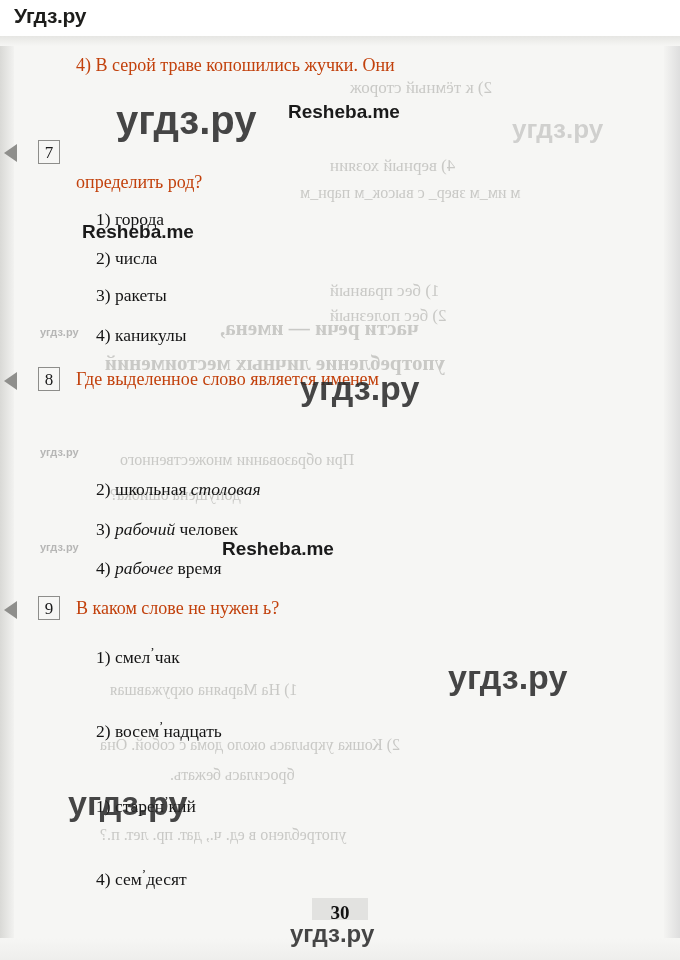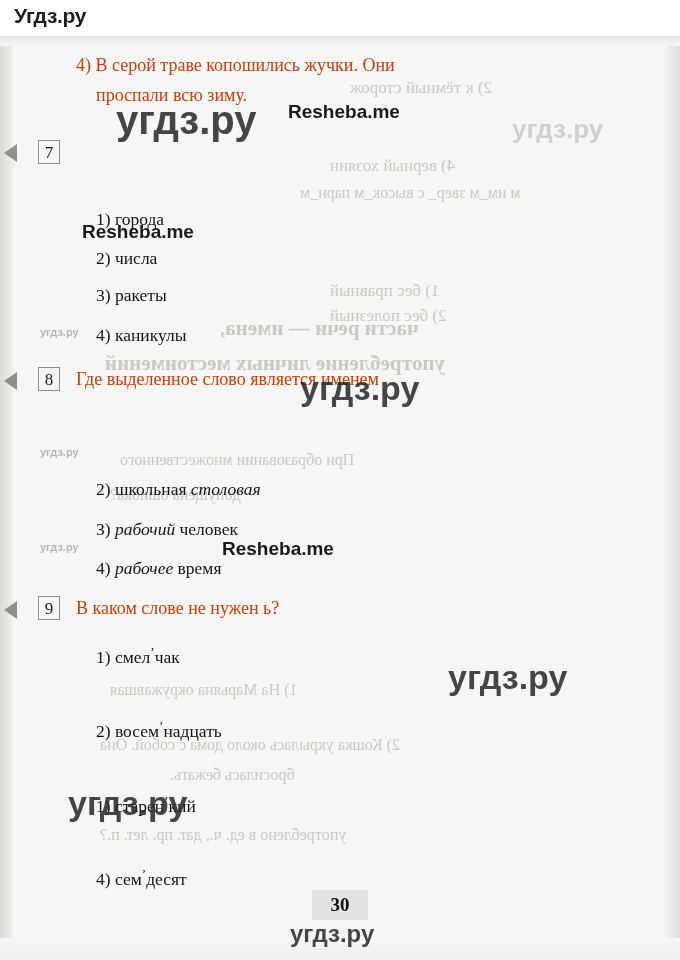--- a/index.html
+++ b/index.html
@@ -120,21 +120,21 @@
     font-size: 13px;
     vertical-align: super;
   }
 
   
   .pagenum-box {
     position: absolute;
     left: 312px;
     bottom: 40px;
     width: 56px;
-    height: 30px;
+    height: 22px;
     background: #e2e2e0;
     text-align: center;
     line-height: 30px;
     font-family: "Liberation Serif", serif;
     font-size: 19px;
     font-weight: bold;
     color: #111;
   }
 
   
@@ -197,24 +197,24 @@
   <div class="bleed" style="left:220px; top:280px; font-size:21px; font-weight:bold;">части речи — имена,</div>
   <div class="bleed" style="left:105px; top:315px; font-size:21px; font-weight:bold;">употребление личных местоимений</div>
   <div class="bleed" style="left:120px; top:415px; font-size:16px;">При образовании множественного</div>
   <div class="bleed" style="left:110px; top:450px; font-size:16px;">допущена ошибка?</div>
   <div class="bleed" style="left:110px; top:645px; font-size:16px;">1) На Марьяна окружавшая</div>
   <div class="bleed" style="left:100px; top:700px; font-size:16px;">2) Кошка укрылась около дома с собой. Она</div>
   <div class="bleed" style="left:170px; top:730px; font-size:16px;">бросилась бежать.</div>
   <div class="bleed" style="left:100px; top:790px; font-size:16px;">употреблено в ед. ч., дат. пр. лет. п.?</div>
 
   <div class="qtext" style="left:76px; top:14px; width:590px;">4) В серой траве копошились жучки. Они</div>
-  <div class="qtext" style="left:96px; top:44px;">проспали всю зиму.</div>
 
   <div class="arrow" style="left:4px; top:108px;"></div>
   <div class="qnum" style="left:38px; top:104px;">7</div>
+  <div class="qtext" style="left:76px; top:131px;">определить род?</div>
 
   <div class="opt" style="left:96px; top:170px;">1) города</div>
   <div class="opt" style="left:96px; top:209px;">2) числа</div>
   <div class="opt" style="left:96px; top:246px;">3) ракеты</div>
   <div class="opt" style="left:96px; top:286px;">4) каникулы</div>
 
   <div class="arrow" style="left:4px; top:336px;"></div>
   <div class="qnum" style="left:38px; top:331px;">8</div>
   <div class="qtext" style="left:76px; top:328px;">Где выделенное слово является именем</div>
 

